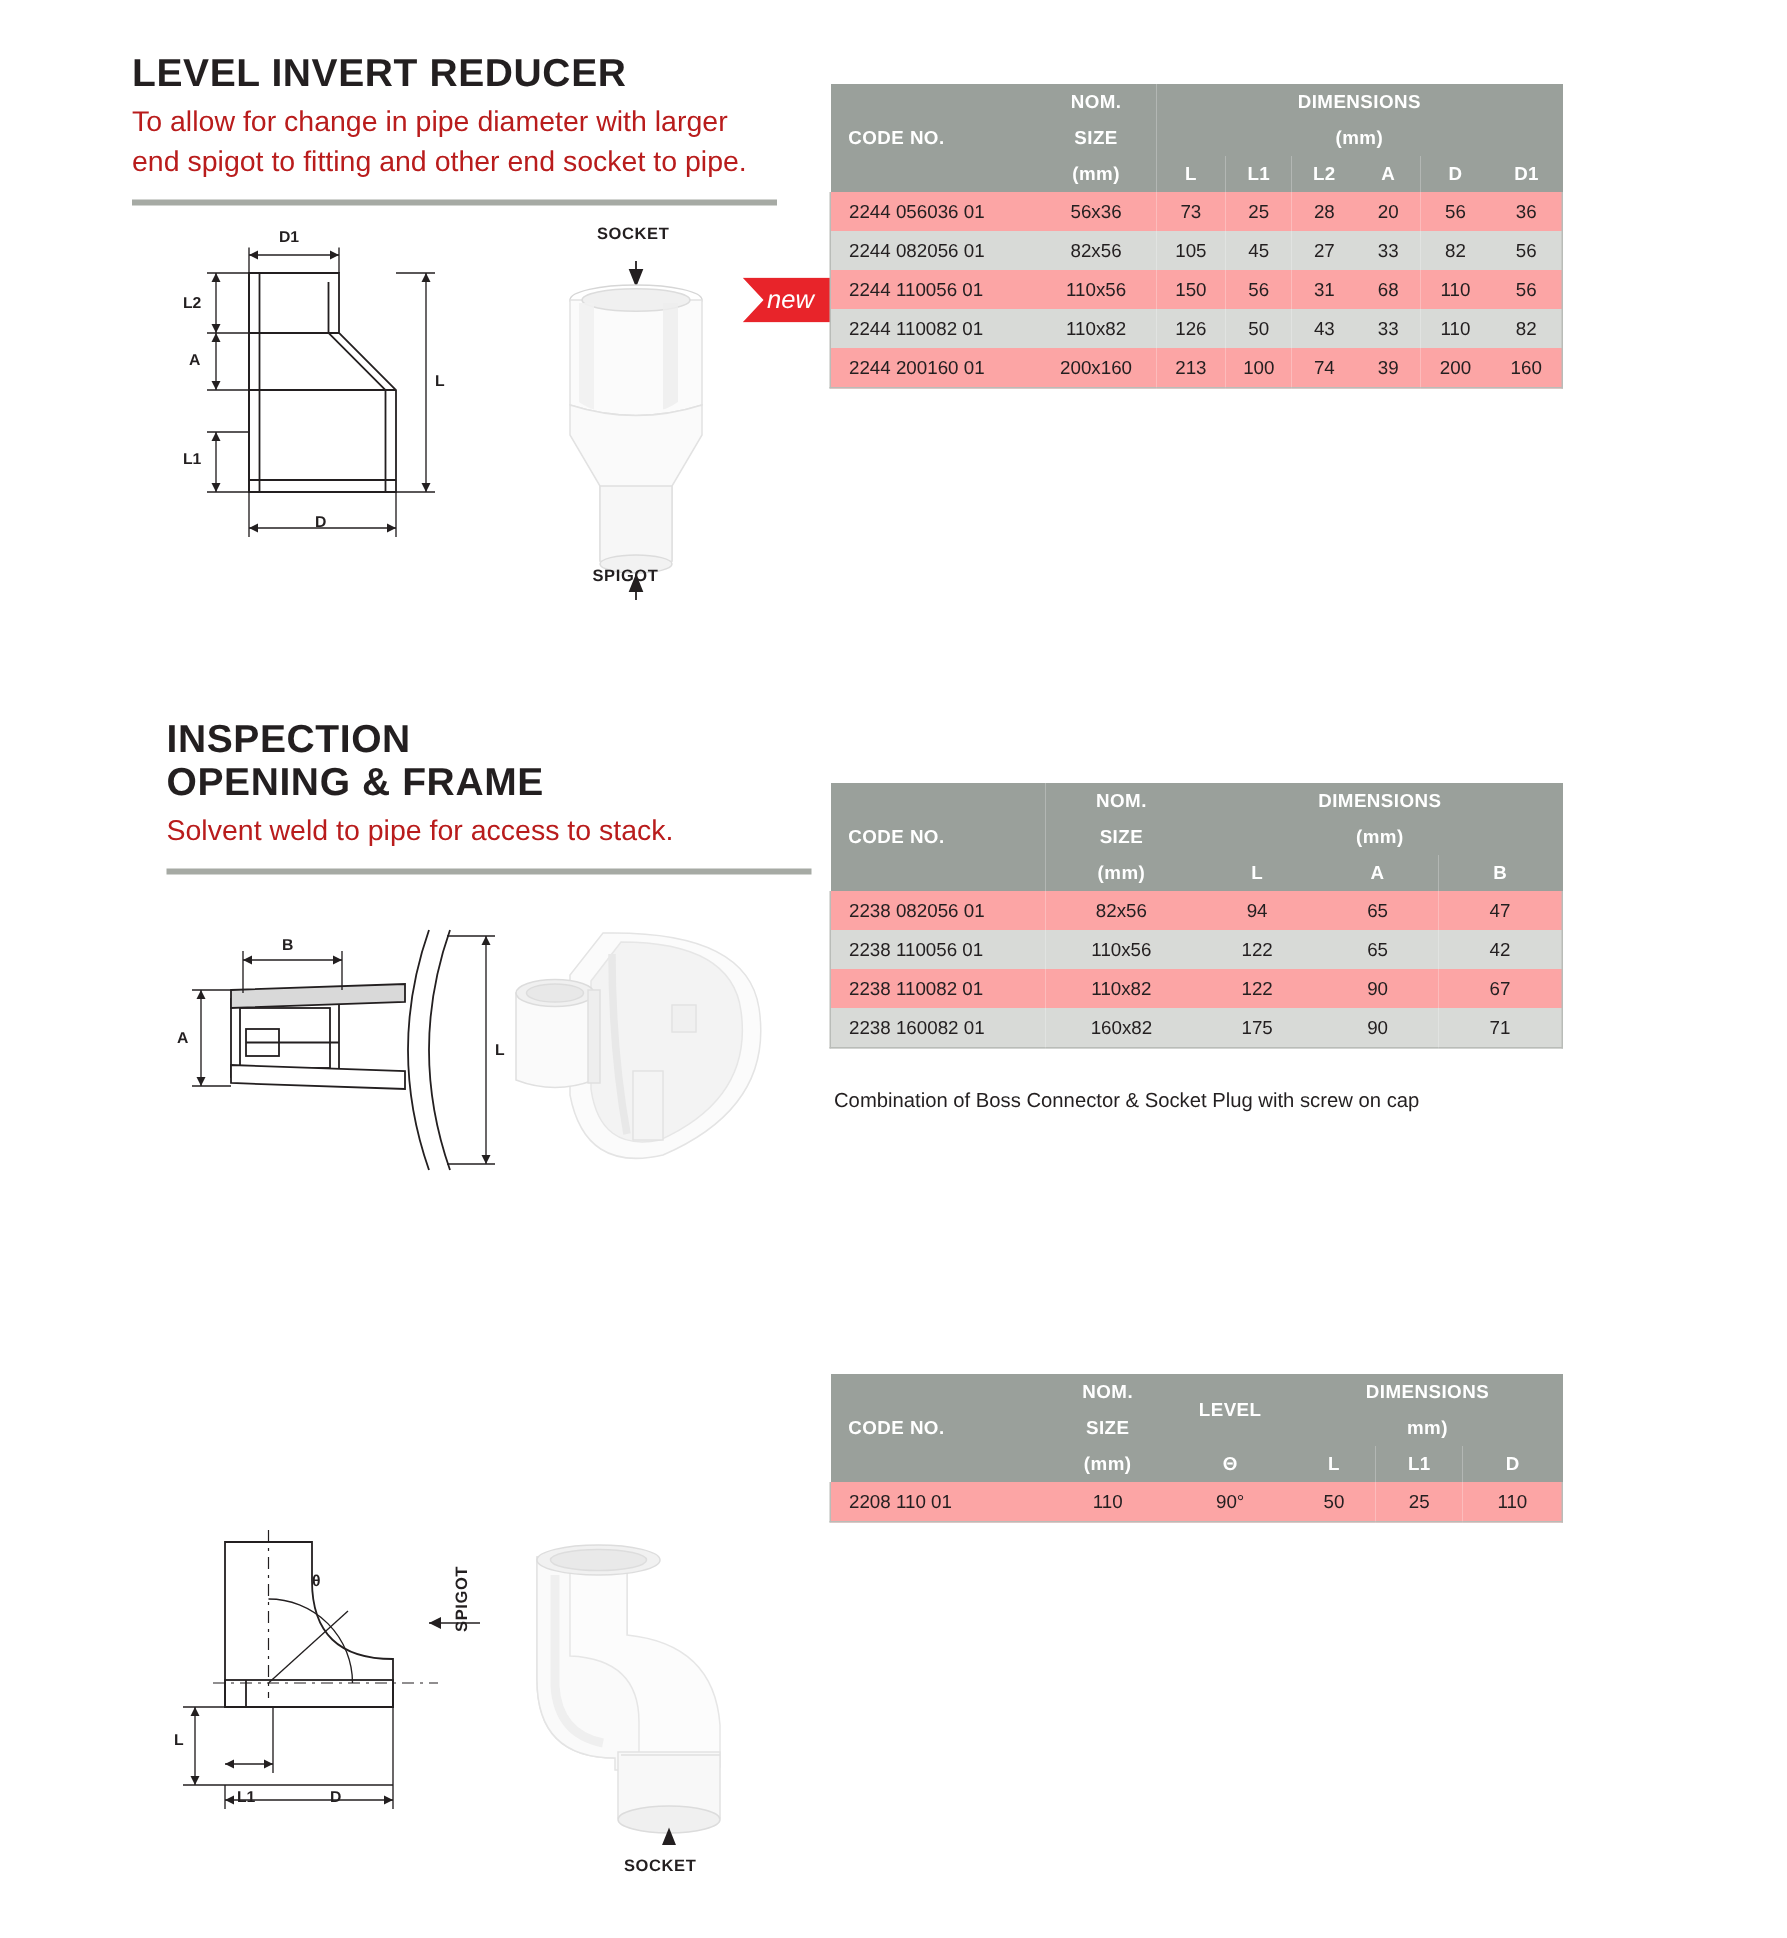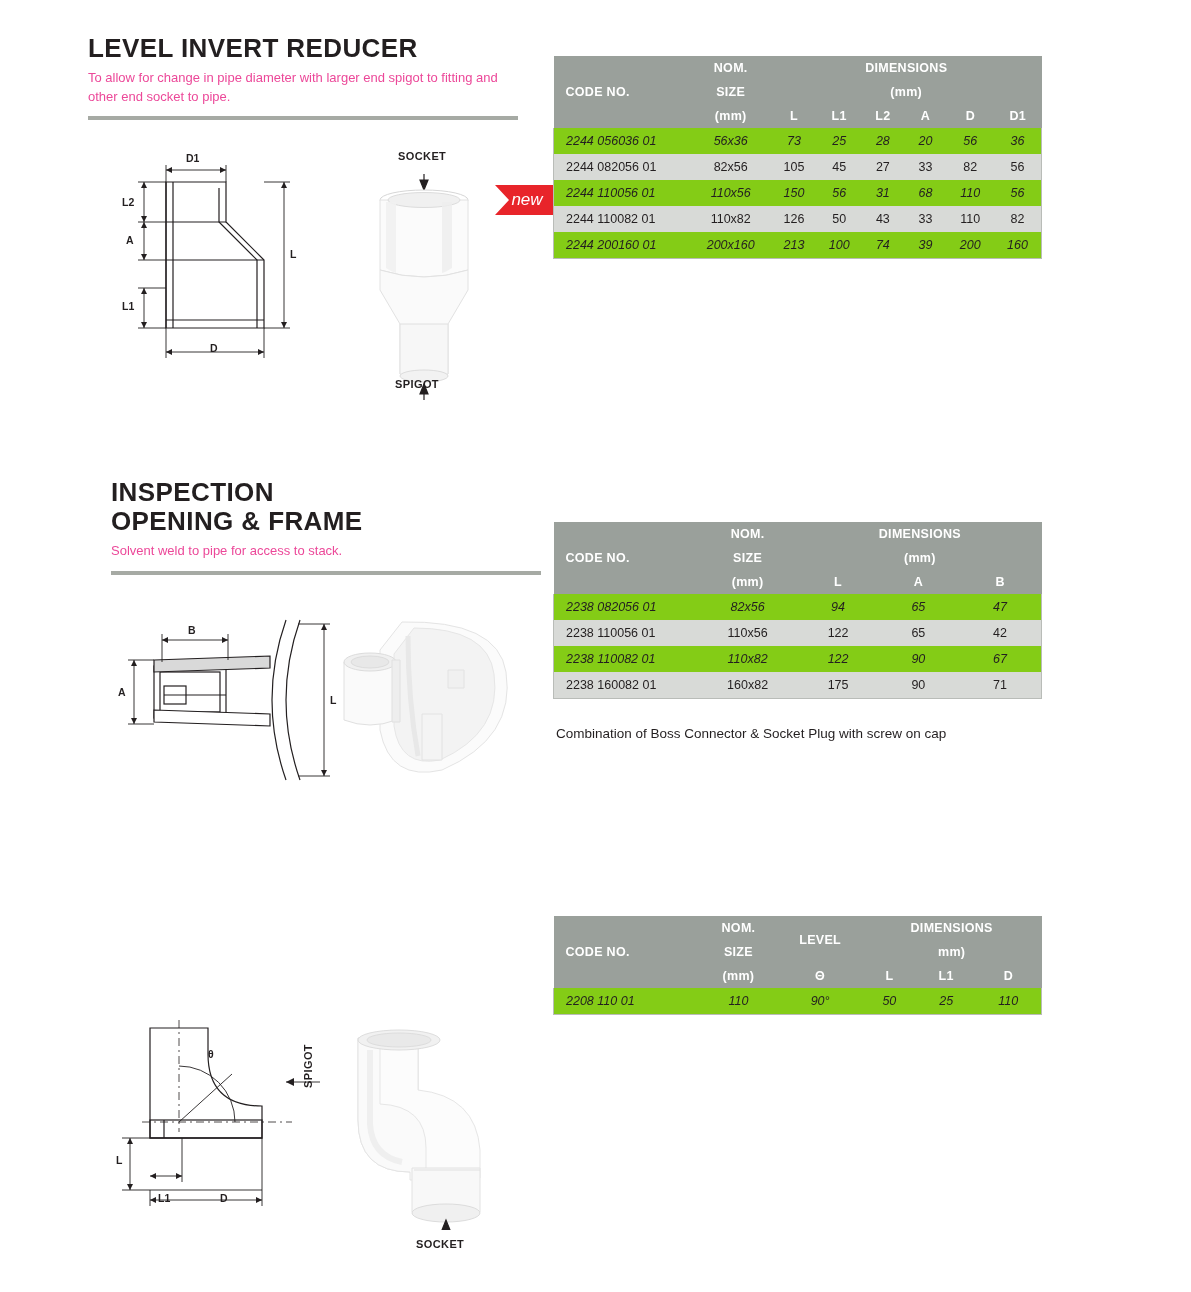--- a/index.html
+++ b/index.html
@@ -28,23 +28,23 @@
   }
   .sec-title {
     font-size: 26px;
     font-weight: bold;
     letter-spacing: 0.4px;
     color: #231f20;
     line-height: 1.12;
     margin: 0;
   }
   .sec-sub {
-    font-size: 13px;
+    font-size: 19px;
     line-height: 1.42;
-    color: #ec4899;
+    color: #b91c1c;
     margin: 6px 0 0 0;
     max-width: 420px;
   }
   .rule {
     height: 4px;
     background: #a6aaa4;
     margin-top: 10px;
     width: 430px;
   }
   
@@ -78,22 +78,21 @@
     border: none;
   }
   table.spec tbody td.lefty {
     text-align: left;
     padding-left: 12px;
   }
   table.spec tbody tr.alt td {
     background: #d8dad7;
   }
   table.spec tbody tr.plain td {
-    background: #84cc16;
-    font-style: italic;
+    background: #fca5a5;
   }
   .tbl-outline {
     border: 1px solid #b9bcb8;
     border-top: none;
   }
   .note {
     position: absolute;
     font-size: 13.5px;
     color: #231f20;
   }

